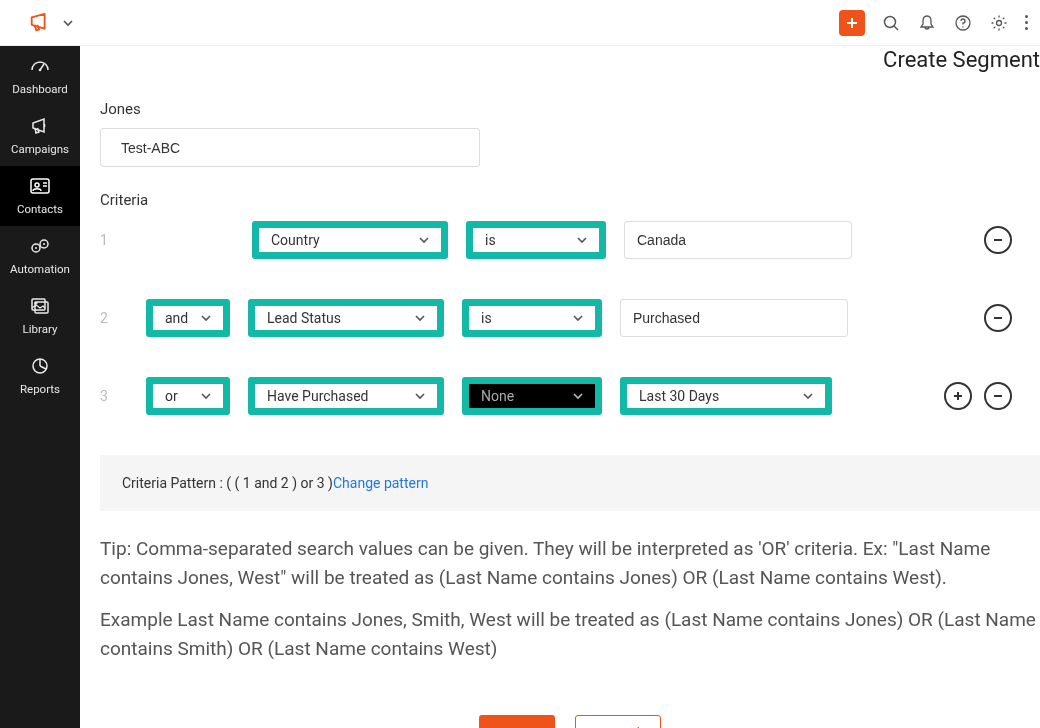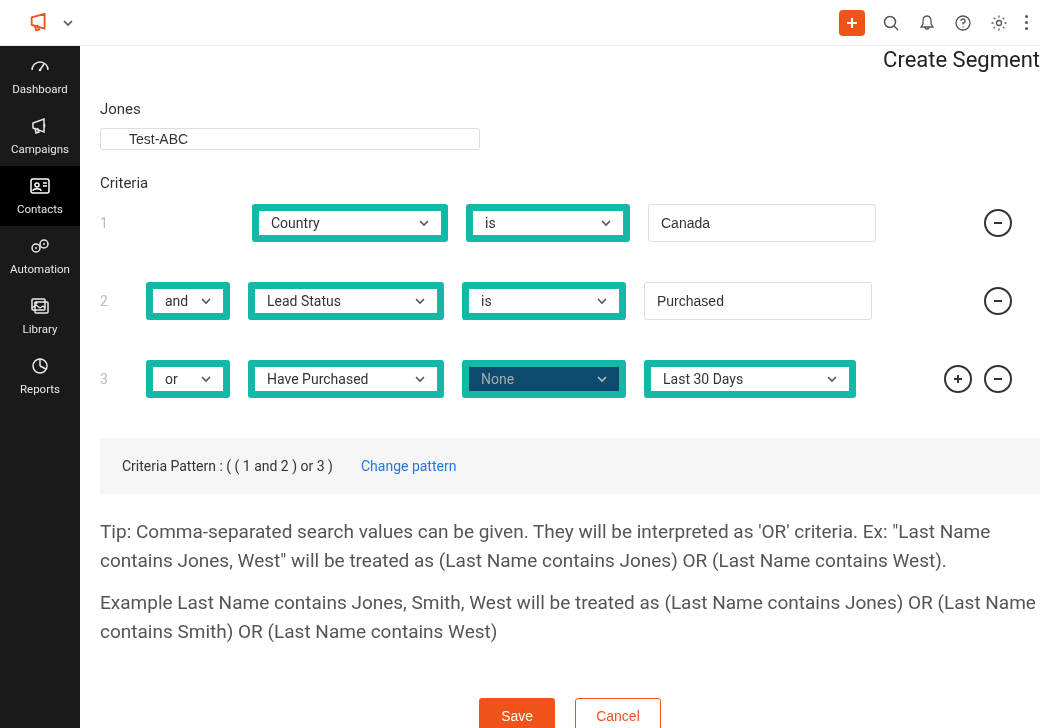--- a/index.html
+++ b/index.html
@@ -145,24 +145,24 @@
   .form-area {
     padding-top: 10px;
   }
   .field-label {
     font-size: 15px;
     color: #333;
     padding-bottom: 10px;
   }
   .text-input {
     width: 380px;
-    height: 22px;
+    height: 39px;
     border: 1px solid #ddd;
     border-radius: 3px;
-    padding: 0 28px;
+    padding: 0 20px;
     font-size: 14px;
     color: #333;
     outline: none;
   }
 
   .criteria-label {
     font-size: 15px;
     color: #333;
     padding: 24px 0 0 0;
   }
@@ -191,39 +191,39 @@
     border-radius: 3px;
     display: flex;
     align-items: center;
     padding: 0 32px 0 12px;
     font-size: 14px;
     color: #333;
     background: #fff;
     cursor: pointer;
   }
   .select.disabled {
-    background: #0c4a6e;
+    background: #000000;
     color: #aaa;
   }
   .select .chevron {
     position: absolute;
     right: 10px;
     top: 50%;
     transform: translateY(-50%);
     width: 14px;
     height: 14px;
     display: flex;
     align-items: center;
     justify-content: center;
   }
   .select .chevron svg { stroke: #555; }
   .select.disabled .chevron svg { stroke: #bbb; }
   .w-logic { width: 84px; margin-left: 16px; }
   .w-field { width: 196px; }
-  .w-op { width: 164px; }
+  .w-op { width: 140px; }
   .w-val { width: 212px; }
   .text-val {
     width: 228px;
     height: 38px;
     border: 1px solid #ddd;
     border-radius: 3px;
     padding: 0 12px;
     font-size: 14px;
     color: #333;
     outline: none;
@@ -248,21 +248,20 @@
   }
   .circle-btn svg { stroke: #333; }
 
   .pattern-box {
     background: #f5f5f5;
     padding: 20px 22px;
     margin-right: 0;
     font-size: 14px;
     color: #333;
     display: flex;
-    gap: 28px;
     align-items: center;
   }
   .change-link {
     color: #1f7ae0;
     cursor: pointer;
   }
 
   .tips {
     padding: 24px 0 12px 0;
     font-size: 19px;

